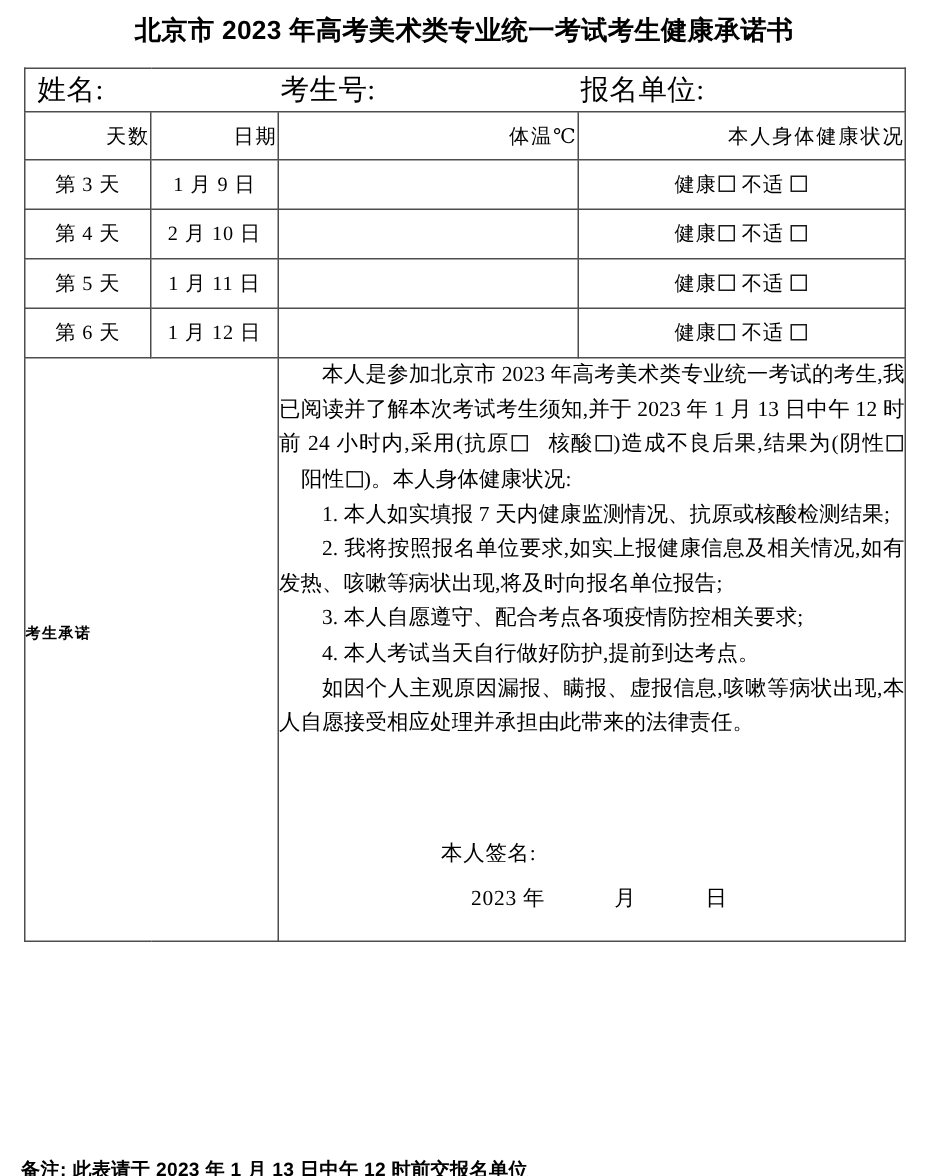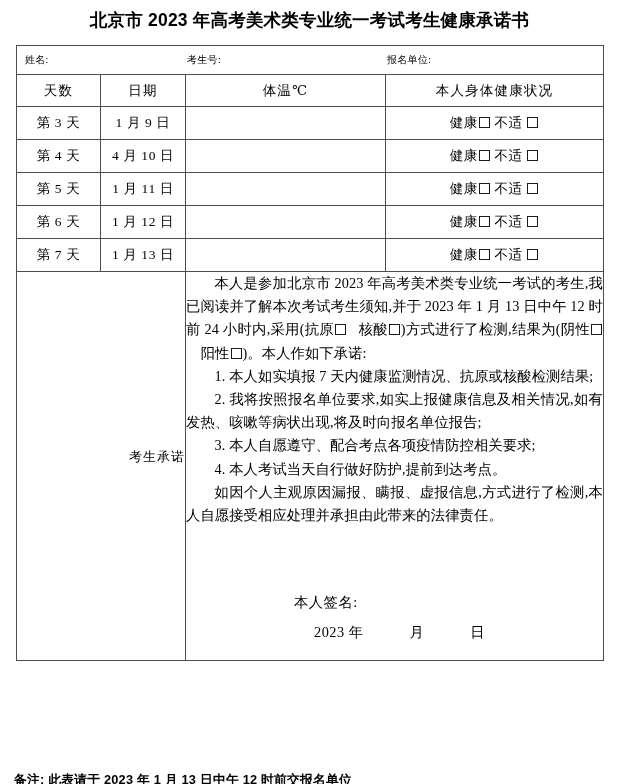--- a/index.html
+++ b/index.html
@@ -60,31 +60,31 @@
   }
   .ident-inner {
     position: relative;
     height: 28px;
   }
   .ident-inner span {
     position: absolute;
     top: 50%;
     transform: translateY(-50%);
     white-space: nowrap;
-    font-size: 10px;
+    font-size: 19px;
     letter-spacing: 0.3px;
   }
   .ident-name  { left: 8px; }
   .ident-num   { left: 170px; }
   .ident-unit  { left: 370px; }
 
   
   .col-head td {
     height: 31px;
-    text-align: center;
+    text-align: right;
     letter-spacing: 1.2px;
     font-size: 13.5px;
   }
 
   
   .day-row td {
     height: 32px;
     text-align: center;
     font-size: 13.5px;
     letter-spacing: 0.6px;
@@ -108,24 +108,24 @@
   }
   .pledge-label-cell {
     height: 388px;
     position: relative;
   }
   .pledge-label {
     position: absolute;
     left: 0;
     right: 0;
     top: 176px;
-    text-align: right;
+    text-align: left;
     font-family: "Liberation Sans", "DejaVu Sans", sans-serif;
-    font-weight: normal;
-    font-size: 13px;
+    font-weight: bold;
+    font-size: 10px;
     letter-spacing: 1px;
   }
   .pledge-body-cell {
     padding: 14px 12px 8px 10px;
   }
   .pledge-text {
     font-size: 14.3px;
     line-height: 23.2px;
     text-align: justify;
     text-justify: inter-ideograph;
@@ -195,58 +195,52 @@
 
       <tr class="day-row">
         <td class="c-day">第 3 天</td>
         <td class="c-date">1 月 9 日</td>
         <td class="c-temp"></td>
         <td class="c-health"><span>健康</span><span class="cb"></span>&nbsp;<span>不适</span>&nbsp;<span class="cb"></span></td>
       </tr>
 
       <tr class="day-row">
         <td class="c-day">第 4 天</td>
-        <td class="c-date">4 月 10 日</td>
+        <td class="c-date">2 月 10 日</td>
         <td class="c-temp"></td>
         <td class="c-health"><span>健康</span><span class="cb"></span>&nbsp;<span>不适</span>&nbsp;<span class="cb"></span></td>
       </tr>
 
       <tr class="day-row">
         <td class="c-day">第 5 天</td>
         <td class="c-date">1 月 11 日</td>
         <td class="c-temp"></td>
         <td class="c-health"><span>健康</span><span class="cb"></span>&nbsp;<span>不适</span>&nbsp;<span class="cb"></span></td>
       </tr>
 
       <tr class="day-row">
         <td class="c-day">第 6 天</td>
         <td class="c-date">1 月 12 日</td>
         <td class="c-temp"></td>
         <td class="c-health"><span>健康</span><span class="cb"></span>&nbsp;<span>不适</span>&nbsp;<span class="cb"></span></td>
       </tr>
 
-      <tr class="day-row">
-        <td class="c-day">第 7 天</td>
-        <td class="c-date">1 月 13 日</td>
-        <td class="c-temp"></td>
-        <td class="c-health"><span>健康</span><span class="cb"></span>&nbsp;<span>不适</span>&nbsp;<span class="cb"></span></td>
-      </tr>
 
       <tr class="pledge-row">
         <td colspan="2" class="pledge-label-cell">
           <div class="pledge-label">考生承诺</div>
         </td>
         <td colspan="2" class="pledge-body-cell">
           <div class="pledge-text">
-            <p class="indent2"><span>本人是参加北京市 2023 年高考美术类专业统一考试的考生,我已阅读并了解本次考试考生须知,并于 2023 年 1 月 13 日中午 12 时前 24 小时内,采用(抗原</span><span class="cb"></span>&nbsp;&nbsp;&nbsp;<span>核酸</span><span class="cb"></span><span>)方式进行了检测,结果为(阴性</span><span class="cb"></span>&nbsp;&nbsp;&nbsp;&nbsp;<span>阳性</span><span class="cb"></span><span>)。本人作如下承诺:</span></p>
+            <p class="indent2"><span>本人是参加北京市 2023 年高考美术类专业统一考试的考生,我已阅读并了解本次考试考生须知,并于 2023 年 1 月 13 日中午 12 时前 24 小时内,采用(抗原</span><span class="cb"></span>&nbsp;&nbsp;&nbsp;<span>核酸</span><span class="cb"></span><span>)造成不良后果,结果为(阴性</span><span class="cb"></span>&nbsp;&nbsp;&nbsp;&nbsp;<span>阳性</span><span class="cb"></span><span>)。本人身体健康状况:</span></p>
             <p class="indent2">1. 本人如实填报 7 天内健康监测情况、抗原或核酸检测结果;</p>
             <p class="indent2">2. 我将按照报名单位要求,如实上报健康信息及相关情况,如有发热、咳嗽等病状出现,将及时向报名单位报告;</p>
             <p class="indent2">3. 本人自愿遵守、配合考点各项疫情防控相关要求;</p>
             <p class="indent2">4. 本人考试当天自行做好防护,提前到达考点。</p>
-            <p class="indent2">如因个人主观原因漏报、瞒报、虚报信息,方式进行了检测,本人自愿接受相应处理并承担由此带来的法律责任。</p>
+            <p class="indent2">如因个人主观原因漏报、瞒报、虚报信息,咳嗽等病状出现,本人自愿接受相应处理并承担由此带来的法律责任。</p>
           </div>
 
           <div class="sign-block">
             <div class="sign-name">本人签名:</div>
             <div class="sign-date"><span>2023 年</span><span class="gap-m"></span><span>月</span><span class="gap-d"></span><span>日</span></div>
           </div>
         </td>
       </tr>
 
     </tbody>

